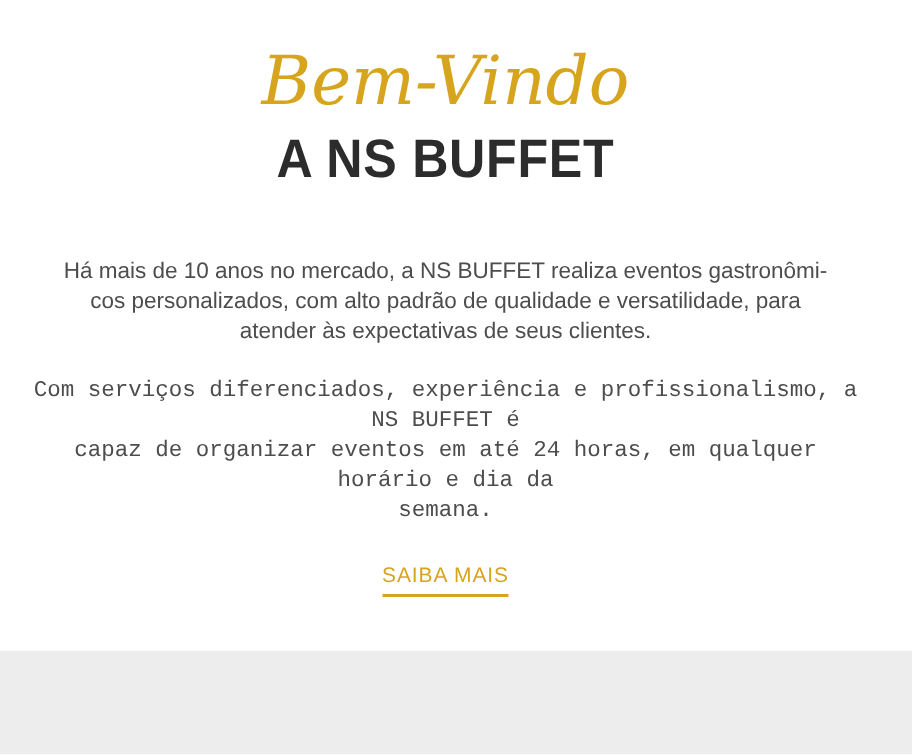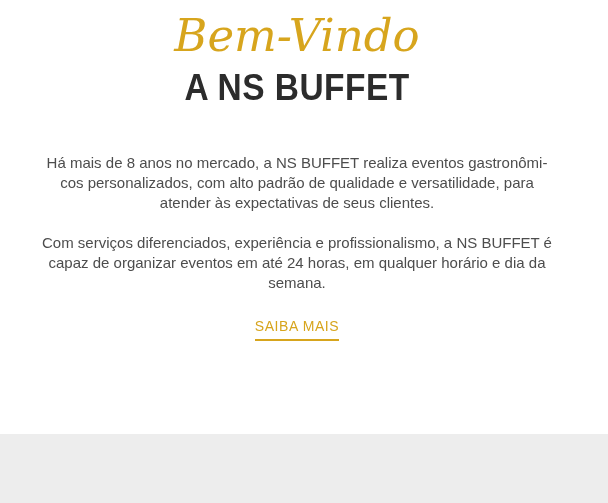--- a/index.html
+++ b/index.html
@@ -10,21 +10,21 @@
     width: 608px;
     height: 503px;
     overflow: hidden;
     background: #FFFFFF;
     font-family: "Liberation Sans", sans-serif;
   }
   .main {
     width: 594px;
     height: 434px;
     box-sizing: border-box;
-    padding-top: 10px;
+    padding-top: 28px;
     text-align: center;
     background: #FFFFFF;
   }
   .script-heading {
     font-family: "DejaVu Serif", serif;
     font-style: italic;
     font-weight: 400;
     font-size: 45px;
     line-height: 1.15;
     color: #D7A51D;
@@ -75,25 +75,25 @@
   }
 </style>
 </head>
 <body>
 
 <section class="main">
   <h2 class="script-heading" style="color: rgb(215, 165, 29);">Bem-Vindo</h2>
 
   <h1 class="page-title" style="color: rgb(44, 44, 44);">A NS BUFFET</h1>
 
-  <p class="intro-paragraph first" style="color: rgb(77, 77, 77);">Há mais de 8 anos no mercado, a NS BUFFET realiza eventos gastronômi-
+  <p class="intro-paragraph first" style="color: rgb(77, 77, 77);">Há mais de 10 anos no mercado, a NS BUFFET realiza eventos gastronômi-
 cos personalizados, com alto padrão de qualidade e versatilidade, para
 atender às expectativas de seus clientes.</p>
 
-  <p class="intro-paragraph second" style="color: rgb(77, 77, 77);">Com serviços diferenciados, experiência e profissionalismo, a NS BUFFET é
+  <p class="intro-paragraph second" style="color: rgb(77, 77, 77); font-family: Liberation Mono, monospace;">Com serviços diferenciados, experiência e profissionalismo, a NS BUFFET é
 capaz de organizar eventos em até 24 horas, em qualquer horário e dia da
 semana.</p>
 
   <div class="cta-wrap">
     <a class="cta-link" style="color: rgb(215, 165, 29); border-bottom-color: rgb(215, 165, 29);">SAIBA MAIS</a>
   </div>
 </section>
 
 <div class="next-section-strip" style="background-color: rgb(237, 237, 237);"></div>
 

